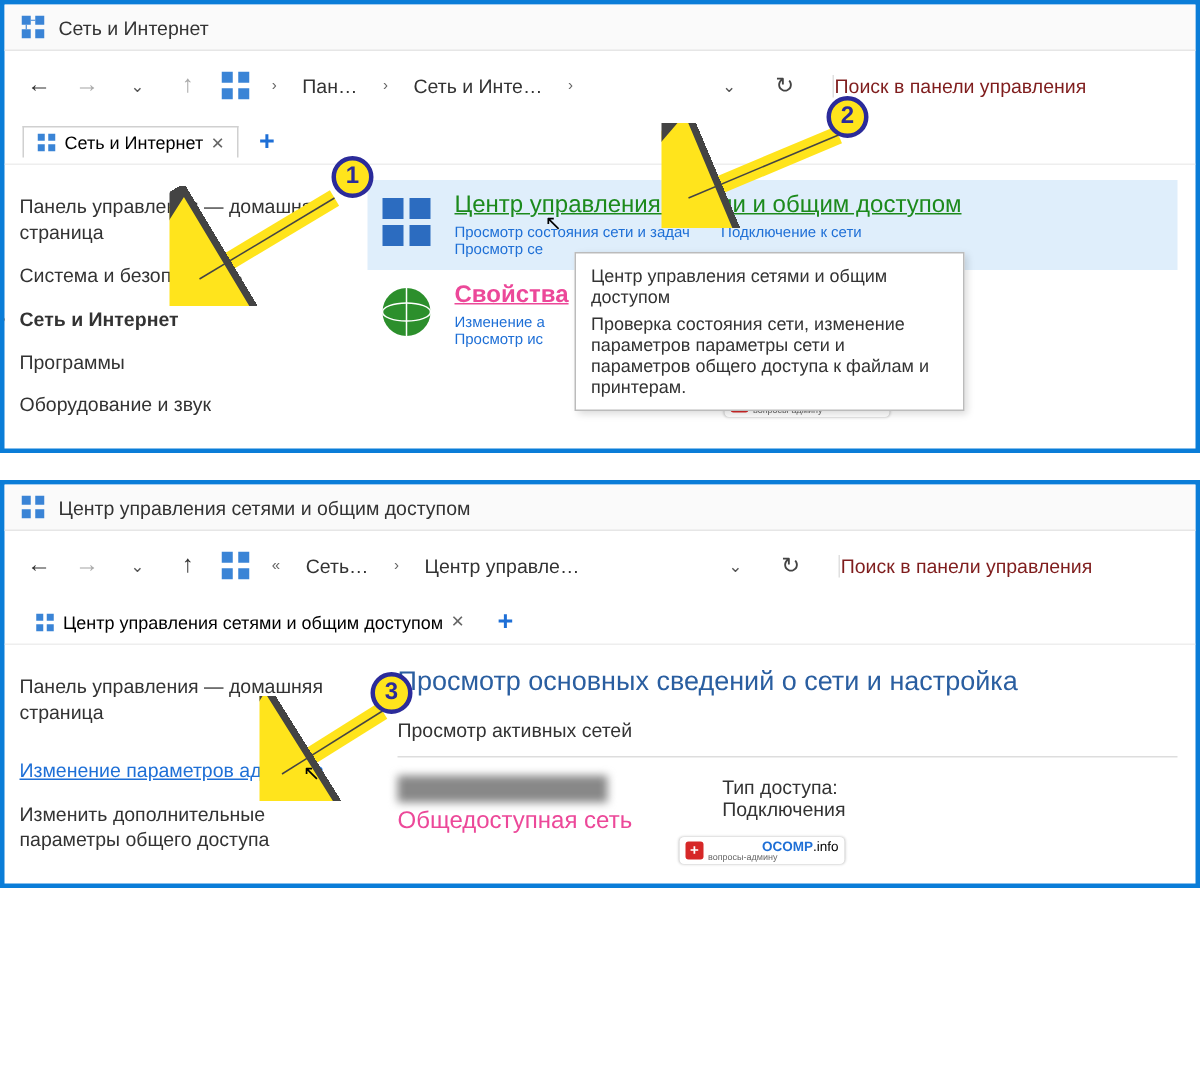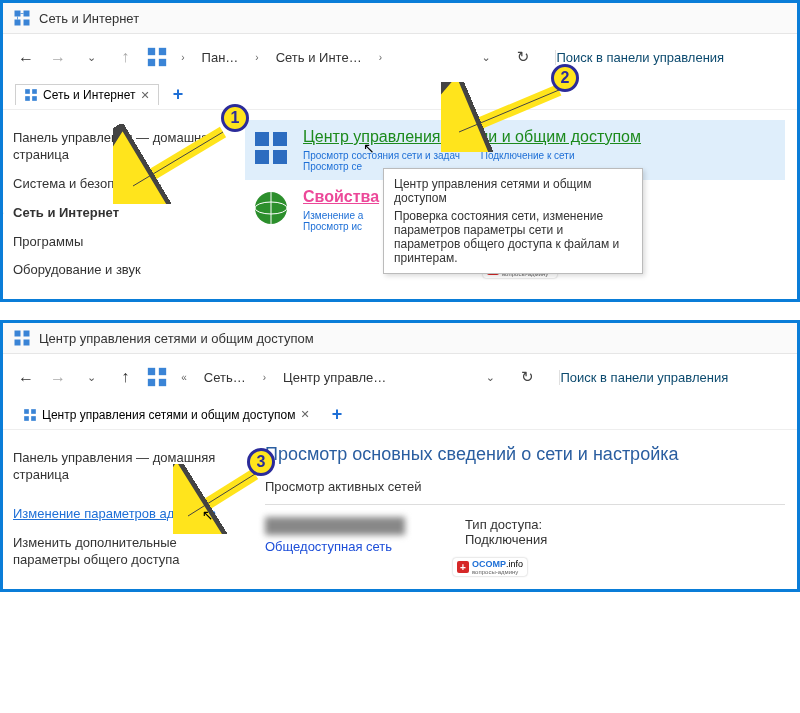--- a/index.html
+++ b/index.html
@@ -9,21 +9,21 @@
   .title-icon { width: 18px; height: 18px; margin-right: 8px; }
   .title-text { font-size: 13px; color: #333; }
   .toolbar { display: flex; align-items: center; padding: 10px 12px; gap: 10px; }
   .nav-arrow { width: 22px; text-align: center; font-size: 16px; color: #333; cursor: pointer; }
   .nav-arrow.dim { color: #aaa; }
   .addr-icon { width: 22px; height: 22px; }
   .crumb { color: #333; padding: 3px 4px; cursor: pointer; }
   .chev { color: #666; padding: 0 3px; font-size: 10px; }
   .dropdown-caret { color: #555; font-size: 11px; padding: 4px 8px; }
   .refresh { color: #444; font-size: 15px; padding: 4px 8px; cursor: pointer; }
-  .search { flex: 1; color: #0c4a6e; border-left: 1px solid #e0e0e0; margin-left: 8px; }
+  .search { flex: 1; color: #7f1d1d; border-left: 1px solid #e0e0e0; margin-left: 8px; }
   .tabbar { display: flex; align-items: center; padding: 4px 12px; gap: 6px; border-bottom: 1px solid #eee; }
   .tab { display: flex; align-items: center; gap: 5px; border: 1px solid #d0d0d0; border-bottom: none; padding: 3px 8px; background: #fff; font-size: 12px; }
   .tab-close { color: #666; font-size: 11px; cursor: pointer; }
   .tab-add { color: #1e6fd6; font-size: 18px; font-weight: bold; padding: 0 8px; cursor: pointer; }
   .body-split { display: flex; position: relative; }
   .sidebar { width: 230px; padding: 14px 6px 14px 10px; }
   .side-item { color: #333; padding: 6px 0; cursor: pointer; line-height: 1.3; }
   .side-item.current::before { content: "•"; color: #222; position: absolute; margin-left: -14px; }
   .side-item.current { font-weight: 600; }
   .side-link { color: #1e6fd6; text-decoration: underline; cursor: pointer; padding: 6px 0; display: inline-block; line-height: 1.3; }
@@ -33,31 +33,31 @@
   .cat-icon { width: 40px; height: 40px; flex-shrink: 0; }
   .cat-text { flex: 1; }
   .cat-title { color: #1c8a1c; font-size: 16px; text-decoration: underline; cursor: pointer; display: inline-block; }
   .cat-title.std { color: #ec4899; font-weight: bold; }
   .cat-links { color: #1e6fd6; font-size: 10px; margin-top: 4px; }
   .cat-links span { cursor: pointer; margin-right: 18px; }
   .ttip { position: absolute; background: #fff; border: 1px solid #bbb; padding: 8px 10px; font-size: 12px; color: #333; width: 260px; box-shadow: 2px 2px 5px rgba(0,0,0,0.15); z-index: 30; }
   .ttip-title { margin-bottom: 4px; }
   .watermark { position: absolute; background: #fff; border-radius: 3px; padding: 1px 4px; font-size: 9px; display: flex; align-items: center; gap: 3px; z-index: 25; box-shadow: 0 0 2px rgba(0,0,0,0.3); }
   .wmk-plus { background: #d62828; color: #fff; width: 12px; height: 12px; display: flex; align-items: center; justify-content: center; border-radius: 2px; font-weight: bold; font-size: 10px; }
-  .wmk-txt { color: #1e6fd6; font-weight: bold; }
+  .wmk-txt { color: #1e6fd6; font-weight: bold; margin-left: 36px; }
   .wmk-sub { font-size: 6px; color: #666; line-height: 1; }
   .badge { width: 28px; height: 28px; border-radius: 50%; background: #ffe41c; border: 3px solid #2b2b9a; color: #2b2b9a; font-weight: bold; font-size: 16px; display: flex; align-items: center; justify-content: center; position: absolute; z-index: 40; }
   .arrow-svg { position: absolute; z-index: 35; pointer-events: none; }
   .content2 { flex: 1; padding: 14px 12px; }
   .pg-title { color: #2a5ea0; font-size: 18px; margin-bottom: 14px; }
   .sub-head { color: #333; font-size: 13px; margin-bottom: 10px; }
   .net-row { display: flex; gap: 60px; align-items: flex-start; }
   .net-info { }
   .blur { filter: blur(3px); background: #888; color: #888; width: 140px; height: 18px; margin-bottom: 4px; }
-  .net-type { color: #1d4ed8; font-size: 13px; }
+  .net-type { color: #ec4899; font-size: 16px; }
   .net-right { color: #333; font-size: 13px; }
   .cursor-ptr { position: absolute; font-size: 14px; z-index: 36; }
 </style>
 </head>
 <body>
 
 <div class="window">
   <div class="titlebar">
     <svg class="title-icon" viewBox="0 0 24 24">
         <rect x="2" y="2" width="8" height="8" fill="#3a84d6"></rect>

